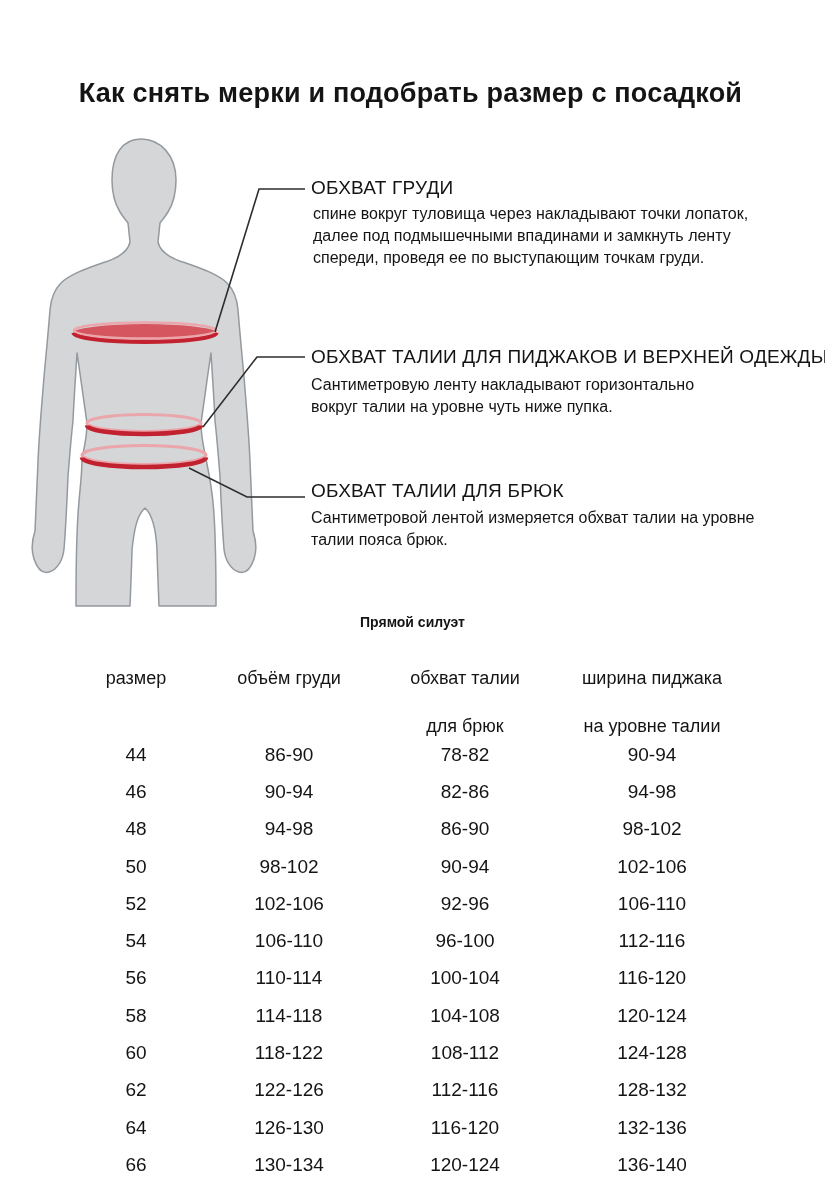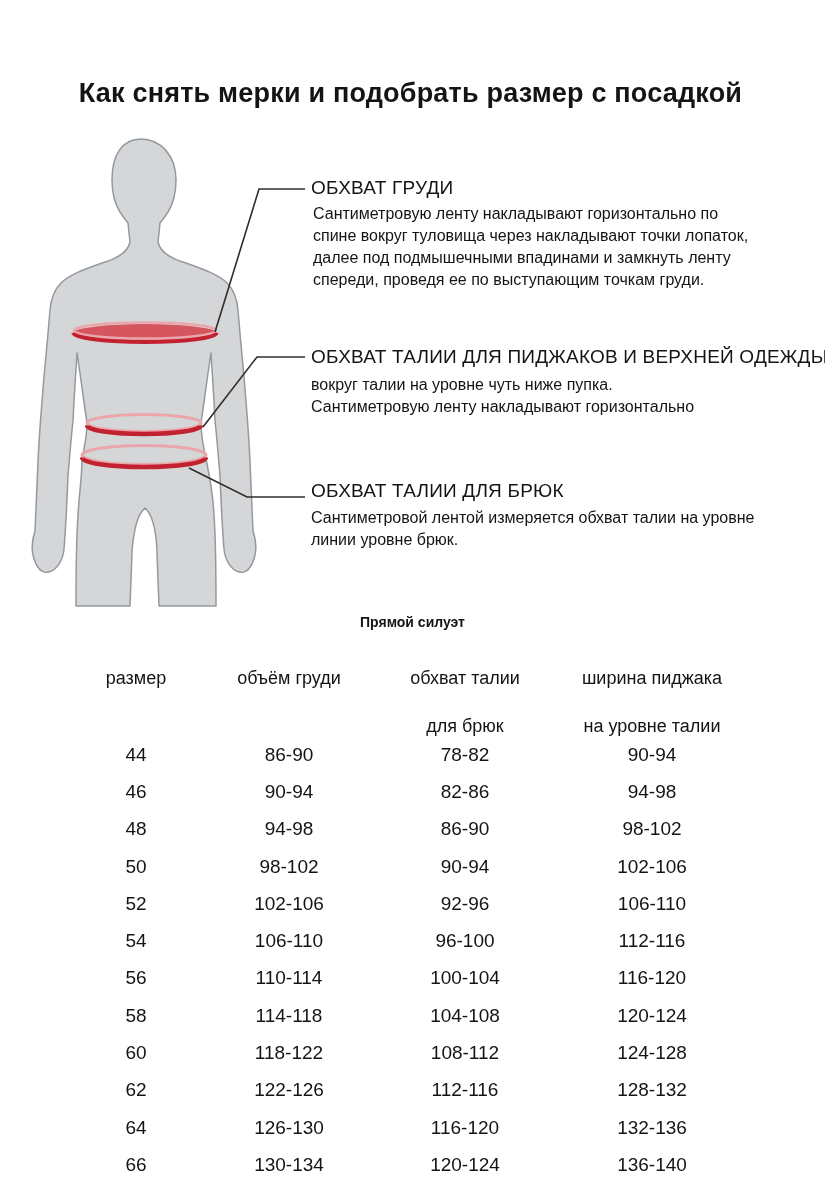--- a/index.html
+++ b/index.html
@@ -120,36 +120,35 @@
 
   <g stroke="var(--leader-line)" stroke-width="1.6" fill="none">
     <path d="M195,202 L239,59 L285,59"></path>
     <path d="M183,297 L237,227 L285,227"></path>
     <path d="M169,338 L227,367 L285,367"></path>
   </g>
 </svg>
 
 <div class="abs sec-heading h1">ОБХВАТ ГРУДИ</div>
 <div class="abs sec-body d1">
-  <div>Сантиметровую ленту накладывают горизонтально по</div>
   <div>спине вокруг туловища через накладывают точки лопаток,</div>
   <div>далее под подмышечными впадинами и замкнуть ленту</div>
   <div>спереди, проведя ее по выступающим точкам груди.</div>
 </div>
 
 <div class="abs sec-heading h2">ОБХВАТ ТАЛИИ ДЛЯ ПИДЖАКОВ И ВЕРХНЕЙ ОДЕЖДЫ</div>
 <div class="abs sec-body d2">
+  <div>Сантиметровую ленту накладывают горизонтально</div>
   <div>вокруг талии на уровне чуть ниже пупка.</div>
-  <div>Сантиметровую ленту накладывают горизонтально</div>
 </div>
 
 <div class="abs sec-heading h3">ОБХВАТ ТАЛИИ ДЛЯ БРЮК</div>
 <div class="abs sec-body d3">
   <div>Сантиметровой лентой измеряется обхват талии на уровне</div>
-  <div>линии уровне брюк.</div>
+  <div>талии пояса брюк.</div>
 </div>
 
 <div class="abs table-title">Прямой силуэт</div>
 
 <div class="abs size-table">
   <div class="hcell r1">размер</div>
   <div class="hcell r1">объём груди</div>
   <div class="hcell r1">обхват талии</div>
   <div class="hcell r1">ширина пиджака</div>
   <div class="hcell r2"></div>

